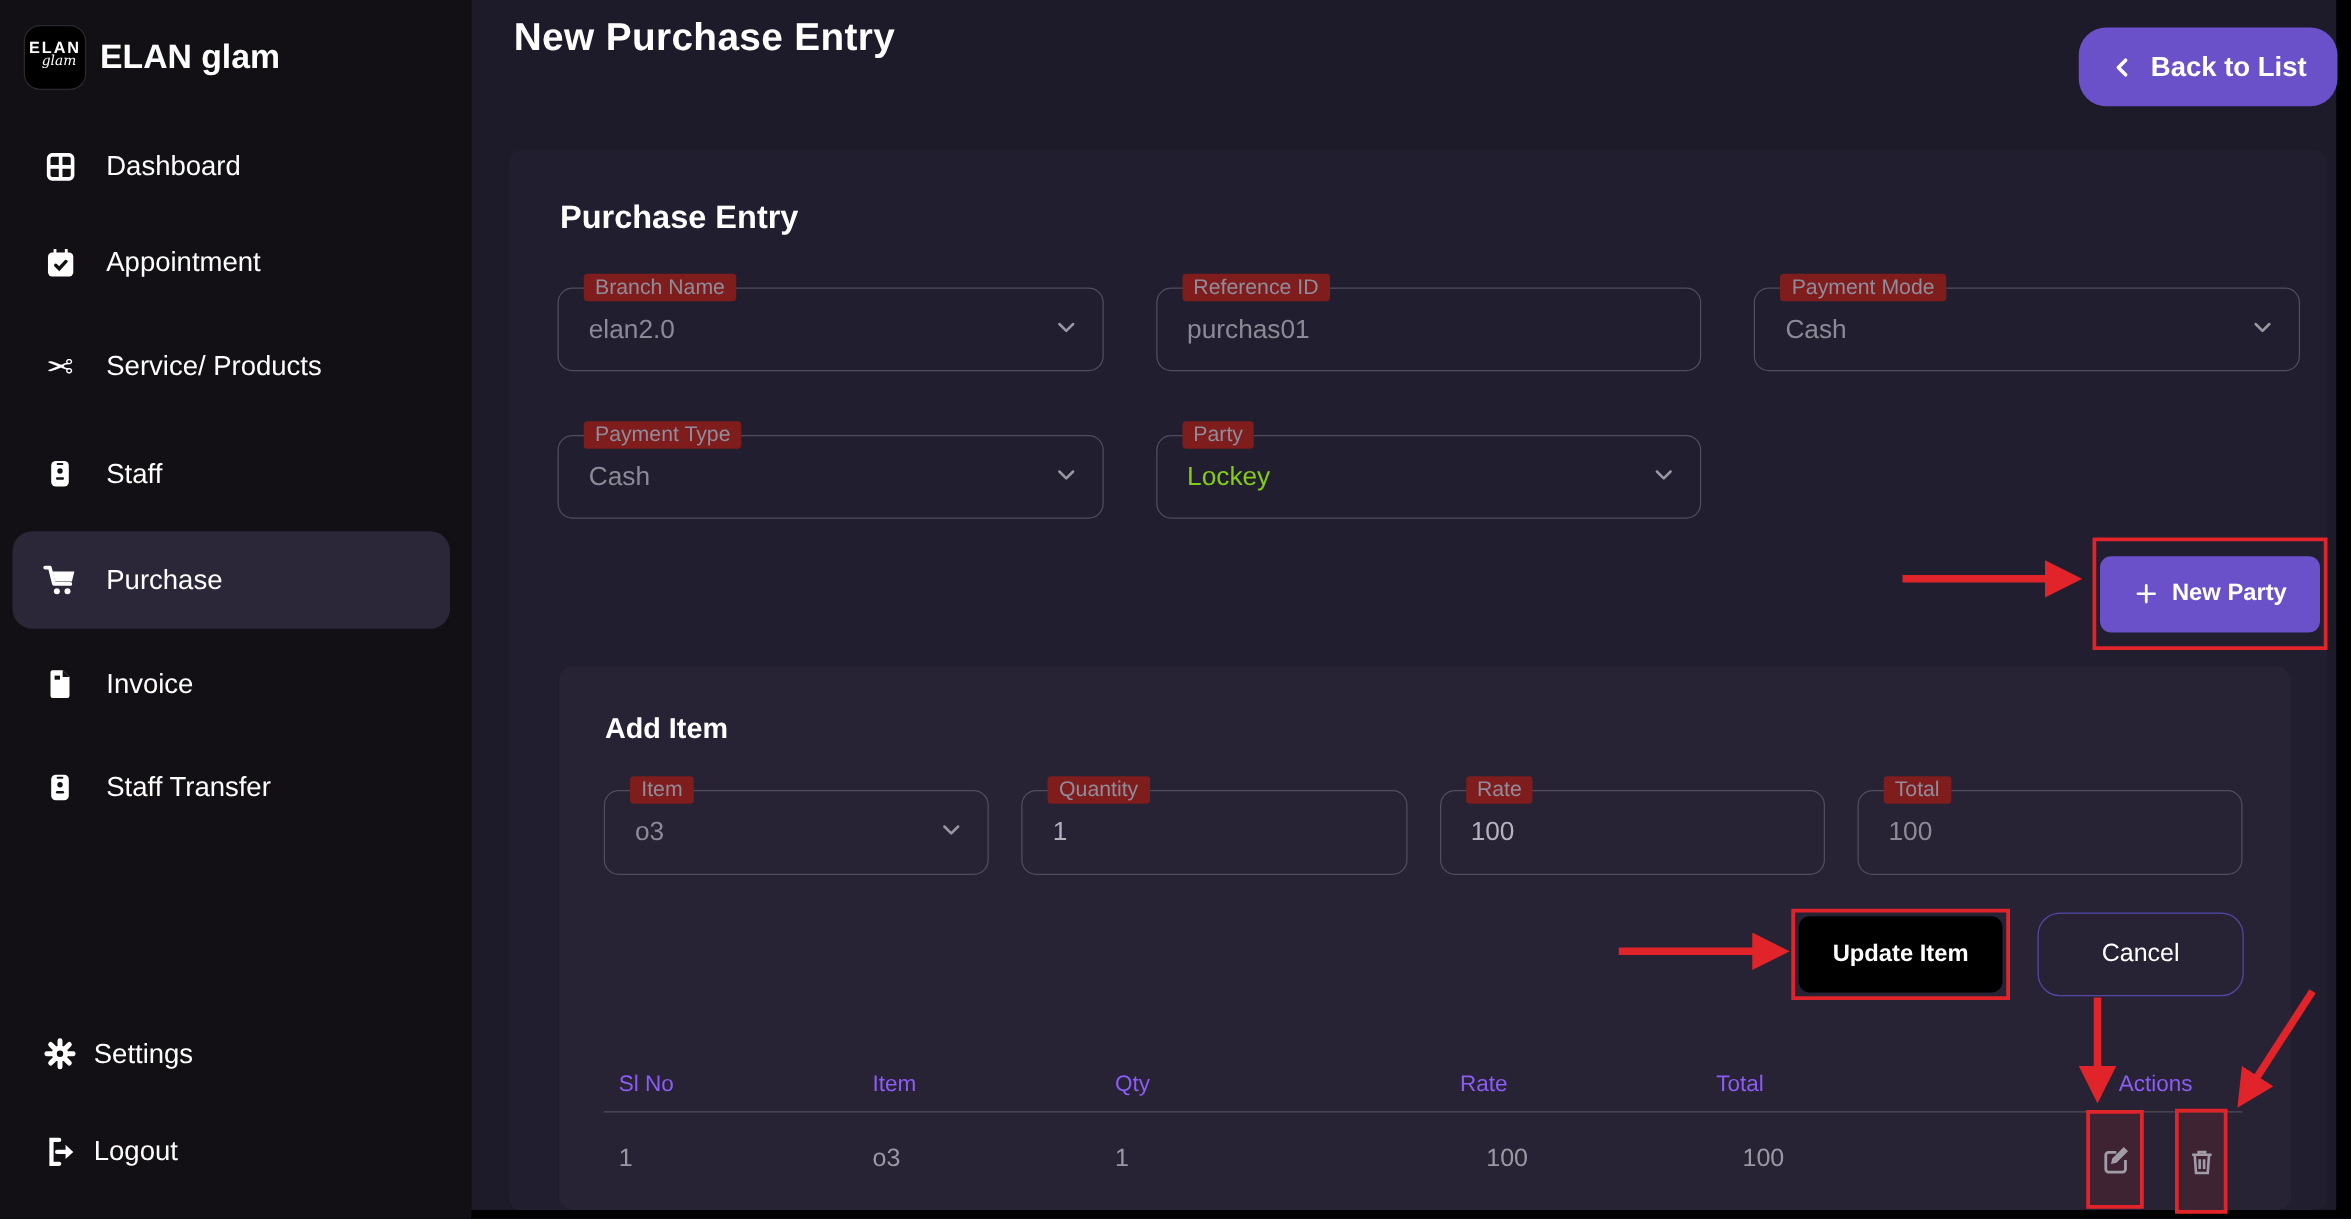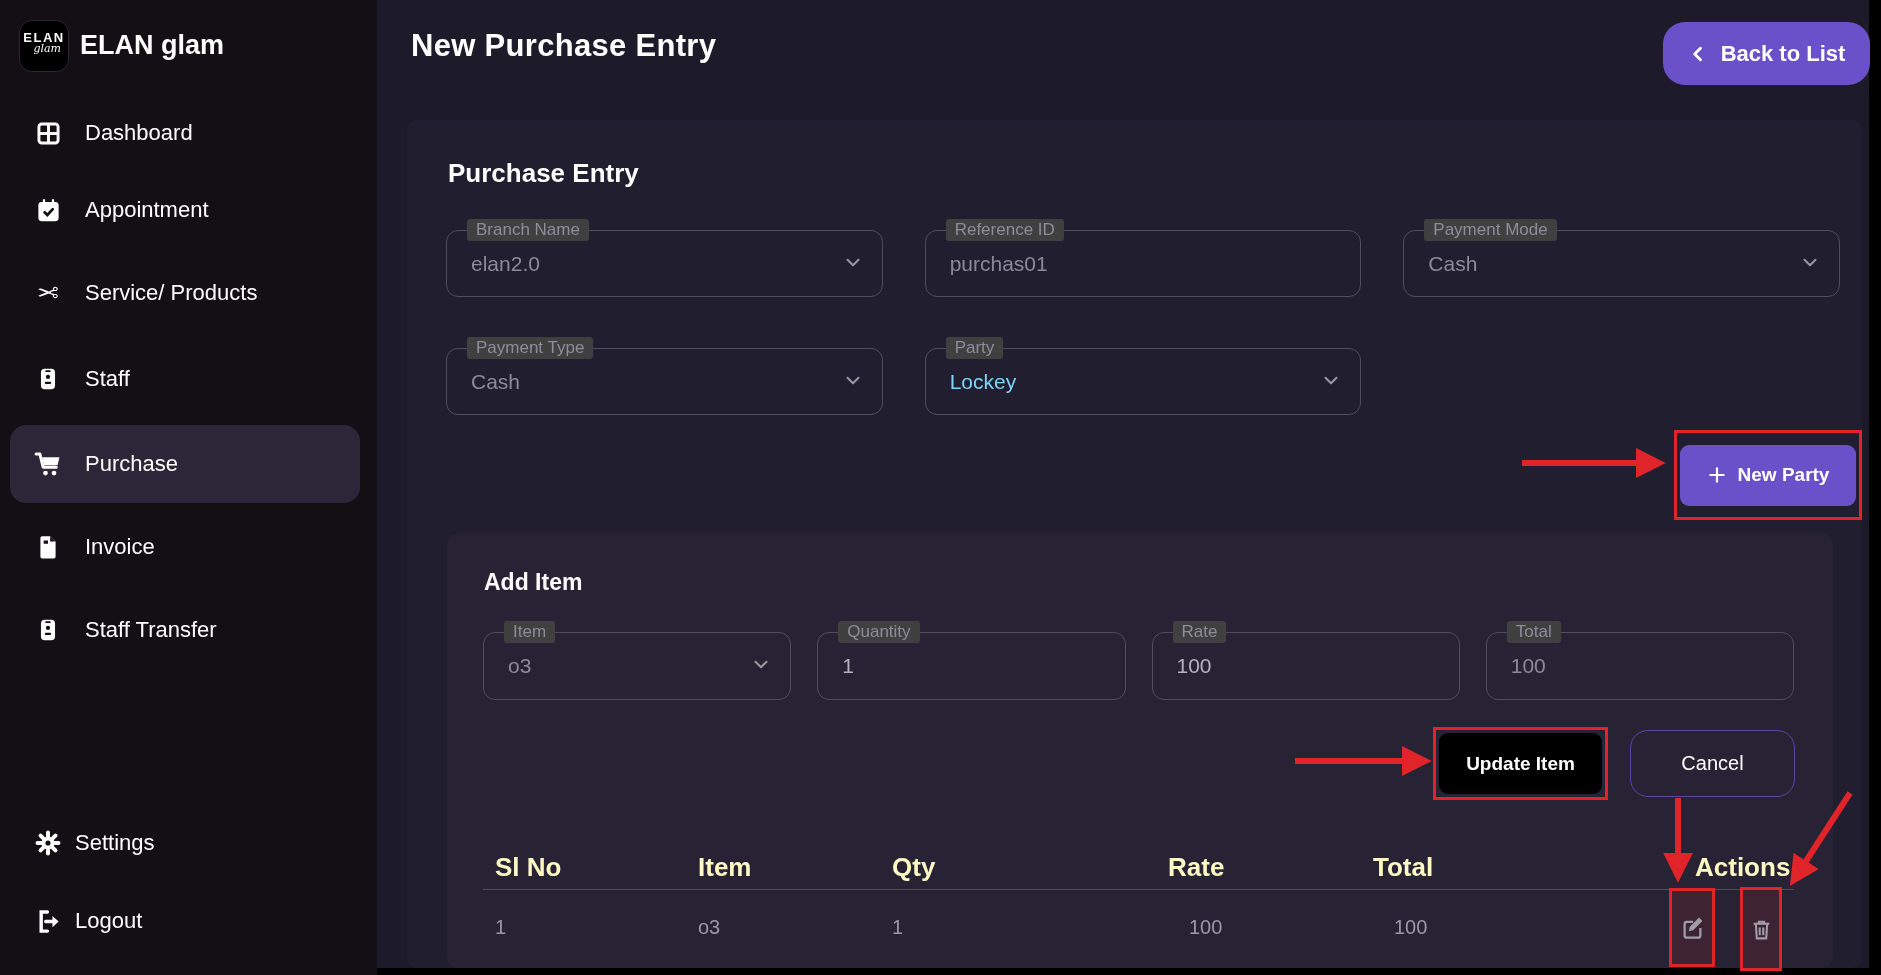--- a/index.html
+++ b/index.html
@@ -18,34 +18,34 @@
   .brand-name{position:absolute;left:80px;top:30px;font-size:27px;font-weight:bold;color:#fff;}
   .nav-item{position:absolute;left:10px;width:350px;height:56px;display:flex;align-items:center;
     padding-left:23px;gap:22px;color:#fff;font-size:22px;font-weight:500;box-sizing:border-box;
     border-radius:16px;cursor:pointer;}
   .nav-item.active{height:78px;background:#2b2738;}
   .nav-icon{width:30px;height:30px;display:flex;align-items:center;justify-content:center;flex:0 0 30px;color:#fff;}
   .nav-footer .nav-item{gap:12px;}
   .scissors{font-size:26px;transform:scaleX(-1);line-height:1;}
   
   #main{position:absolute;left:377px;top:0;width:1492px;height:968px;background:#1d1a29;}
-  .page-title{position:absolute;left:34px;top:28px;font-size:31px;font-weight:bold;color:#fff;letter-spacing:.3px;}
+  .page-title{position:absolute;left:34px;top:12px;font-size:31px;font-weight:bold;color:#fff;letter-spacing:.3px;}
   .back-btn{position:absolute;left:1286px;top:22px;width:207px;height:63px;border-radius:22px;
     background:#6b51c9;color:#fff;display:flex;align-items:center;justify-content:center;gap:13px;
     font-size:22px;font-weight:bold;cursor:pointer;}
   
   #card{position:absolute;left:30px;top:120px;width:1455px;height:848px;background:#211e2f;border-radius:10px;}
   .card-title{position:absolute;left:41px;top:38px;font-size:26px;font-weight:bold;color:#fff;}
   .pe-grid{position:absolute;left:39px;top:110px;width:1394px;display:grid;
     grid-template-columns:repeat(3,1fr);column-gap:42px;row-gap:51px;}
   .field{position:relative;height:67px;border:1px solid #514e5c;border-radius:12px;box-sizing:border-box;}
-  .flabel{position:absolute;top:-12px;left:20px;background:#404040;color:#8f8c9b;font-size:17px;
+  .flabel{position:absolute;top:-12px;left:20px;background:#7f1d1d;color:#8f8c9b;font-size:17px;
     padding:1px 9px;border-radius:3px;white-space:nowrap;}
   .fvalue{position:absolute;left:24px;top:50%;transform:translateY(-50%);font-size:21px;color:#8d8a97;}
-  .fvalue.bright{color:#7dd3fc;}
+  .fvalue.bright{color:#84cc16;}
   .fvalue.semi{color:#b5b2bd;}
   .fchev{position:absolute;right:18px;top:50%;transform:translateY(-50%);color:#9a97a3;}
   .fcal{position:absolute;right:20px;top:50%;transform:translateY(-50%);color:#c5c3cc;}
   
   .annot-box{position:absolute;border:3px solid #e02429;box-sizing:border-box;
     display:flex;align-items:center;justify-content:center;}
   .np-annot{left:1267px;top:310px;width:188px;height:90px;}
   .np-btn{width:176px;height:61px;background:#6b51c9;border-radius:9px;color:#fff;font-weight:bold;
     font-size:19px;display:flex;align-items:center;justify-content:center;gap:11px;cursor:pointer;}
   
@@ -56,21 +56,21 @@
   .ai-grid .field{height:68px;}
   .upd-annot{left:986px;top:194px;width:175px;height:73px;}
   .upd-btn{width:163px;height:61px;background:#000000;border-radius:9px;color:#fff;font-weight:bold;
     font-size:19px;display:flex;align-items:center;justify-content:center;cursor:pointer;}
   .cancel-btn{position:absolute;left:1183px;top:197px;width:165px;height:67px;border:1px solid #5449a6;
     border-radius:18px;color:#fff;font-size:20px;display:flex;align-items:center;justify-content:center;
     background:transparent;cursor:pointer;box-sizing:border-box;}
   
   .tbl-head{position:absolute;left:36px;top:312px;width:1311px;height:45px;display:grid;
     grid-template-columns:203px 194px 276px 205px 322px auto;padding-left:12px;box-sizing:border-box;
-    align-items:center;border-bottom:1px solid #514e5a;color:#fef9c3;font-size:26px;font-weight:bold;}
+    align-items:center;border-bottom:1px solid #514e5a;color:#8b5cf6;font-size:18px;font-weight:normal;}
   .tbl-row{position:absolute;left:36px;top:357px;width:1311px;height:75px;display:grid;
     grid-template-columns:203px 194px 276px 205px 322px auto;padding-left:12px;box-sizing:border-box;
     align-items:center;color:#9b98a4;font-size:20px;}
   .cell-pad{padding-left:21px;}
   .act-annot{background:rgba(224,36,41,0.13);}
   .edit-annot{left:1222px;top:355px;width:46px;height:79px;}
   .trash-annot{left:1293px;top:354px;width:42px;height:84px;}
   .icon-btn{color:#a09da9;display:flex;align-items:center;justify-content:center;cursor:pointer;background:none;border:none;padding:0;}
   
   #annot-arrows{position:absolute;left:0;top:0;pointer-events:none;}

